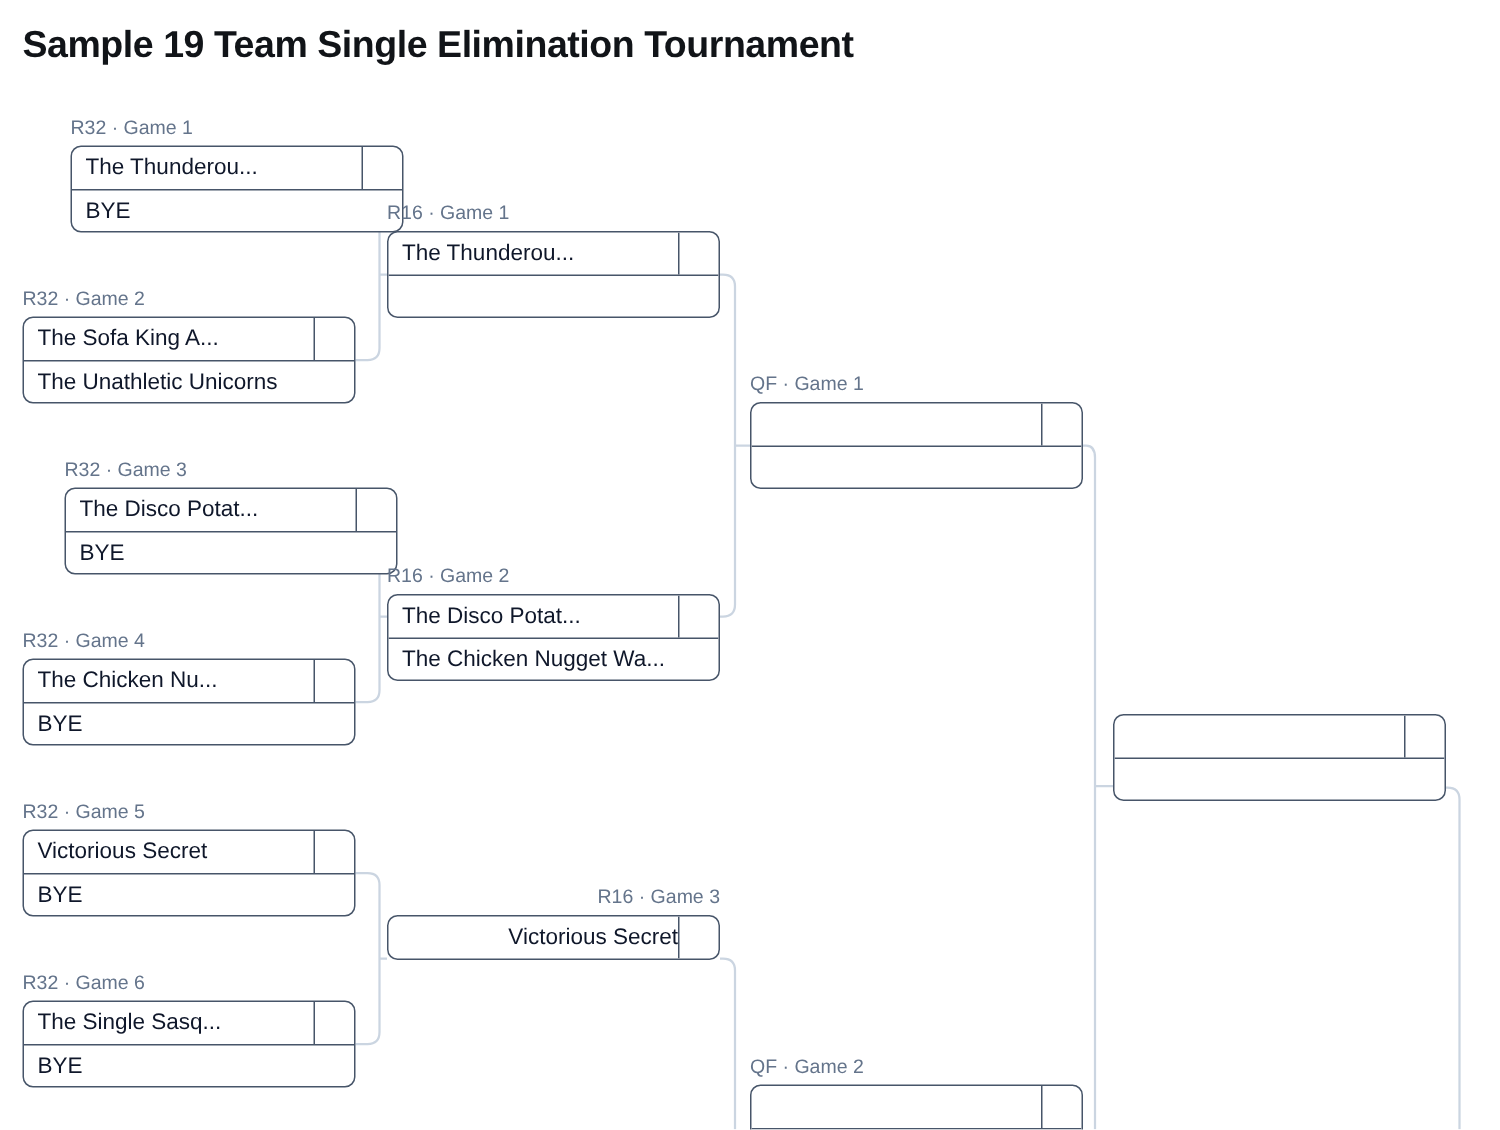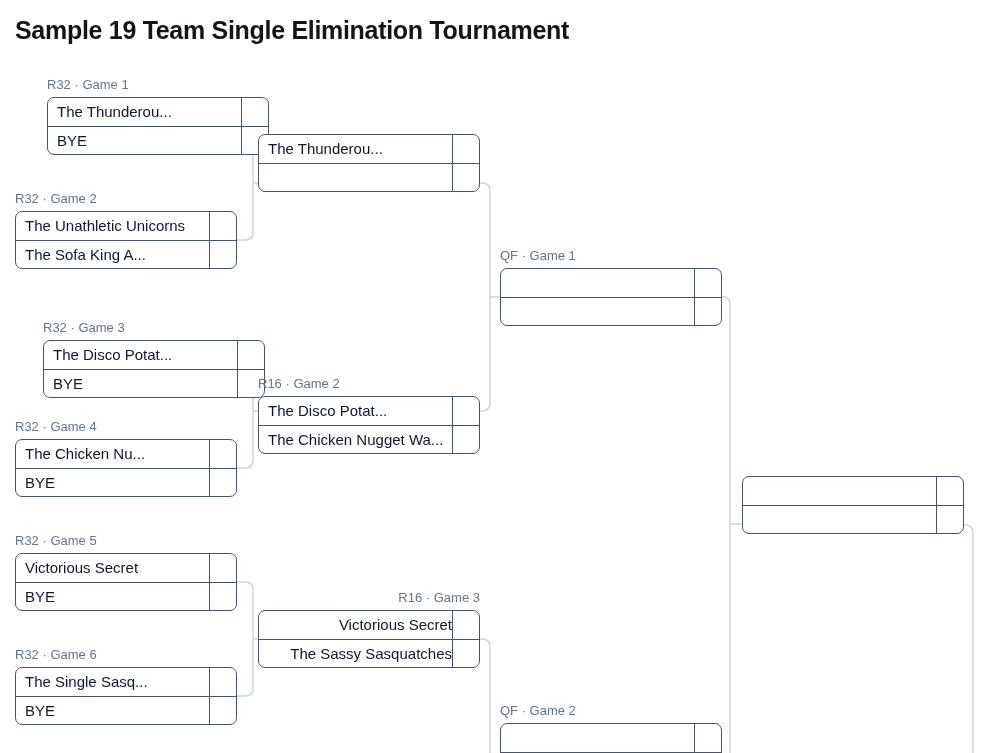--- a/index.html
+++ b/index.html
@@ -29,34 +29,34 @@
     margin-bottom: 5px;
   }
   .match-box {
     width: 222px;
     border: 1.5px solid #475569;
     border-radius: 7px;
     background: #ffffff;
     overflow: hidden;
   }
   .team-row { display: flex; height: 28px; }
-  .team-row + .team-row { border-top: 1.5px solid #475569; }
+  .team-row + .team-row { border-top: 1.5px solid #475569; flex-direction: column; }
   .team-name {
     flex: 1; font-size: 15px; color: #0f172a;
     line-height: 27px; padding-left: 9px;
     white-space: nowrap; overflow: hidden;
   }
   .team-score {
     width: 27px; border-left: 1.5px solid #475569;
   }
 
   
   .p-r32-1 { left: 15px;  top: 77px; padding-left: 32px;  }
   .p-r32-2 { left: 15px;  top: 191px; }
-  .p-r32-3 { left: 15px;  top: 320px; padding-left: 28px; }
+  .p-r32-3 { left: 15px;  top: 305px; padding-left: 28px; }
   .p-r32-4 { left: 15px;  top: 419px; }
   .p-r32-5 { left: 15px;  top: 533px; }
   .p-r32-6 { left: 15px;  top: 647px; }
   .p-r16-1 { left: 258px; top: 134px; }
   .p-r16-2 { left: 258px; top: 376px; }
   .p-r16-3 { left: 258px; top: 590px; text-align: right; }
   .p-qf-1  { left: 500px; top: 248px; }
   .p-qf-2  { left: 500px; top: 703px; }
   .p-sf-1  { left: 742px; top: 476px; }
 </style>
@@ -90,25 +90,25 @@
         <div class="team-name">BYE</div>
         <div class="team-score"></div>
       </div>
     </div>
   </div>
 
   <div class="game p-r32-2">
     <div class="game-label">R32 · Game 2</div>
     <div class="match-box">
       <div class="team-row">
+        <div class="team-name">The Sofa King A...</div>
+        <div class="team-score"></div>
+      </div>
+      <div class="team-row">
         <div class="team-name">The Unathletic Unicorns</div>
-        <div class="team-score"></div>
-      </div>
-      <div class="team-row">
-        <div class="team-name">The Sofa King A...</div>
         <div class="team-score"></div>
       </div>
     </div>
   </div>
 
   <div class="game p-r32-3">
     <div class="game-label">R32 · Game 3</div>
     <div class="match-box">
       <div class="team-row">
         <div class="team-name">The Disco Potat...</div>
@@ -157,20 +157,21 @@
         <div class="team-score"></div>
       </div>
       <div class="team-row">
         <div class="team-name">BYE</div>
         <div class="team-score"></div>
       </div>
     </div>
   </div>
 
   <div class="game p-r16-1">
+    <div class="game-label">R16 · Game 1</div>
     <div class="match-box">
       <div class="team-row">
         <div class="team-name">The Thunderou...</div>
         <div class="team-score"></div>
       </div>
       <div class="team-row">
         <div class="team-name"></div>
         <div class="team-score"></div>
       </div>
     </div>
@@ -190,24 +191,20 @@
     </div>
   </div>
 
   <div class="game p-r16-3">
     <div class="game-label">R16 · Game 3</div>
     <div class="match-box">
       <div class="team-row">
         <div class="team-name">Victorious Secret</div>
         <div class="team-score"></div>
       </div>
-      <div class="team-row">
-        <div class="team-name">The Sassy Sasquatches</div>
-        <div class="team-score"></div>
-      </div>
     </div>
   </div>
 
   <div class="game p-qf-1">
     <div class="game-label">QF · Game 1</div>
     <div class="match-box">
       <div class="team-row">
         <div class="team-name"></div>
         <div class="team-score"></div>
       </div>

